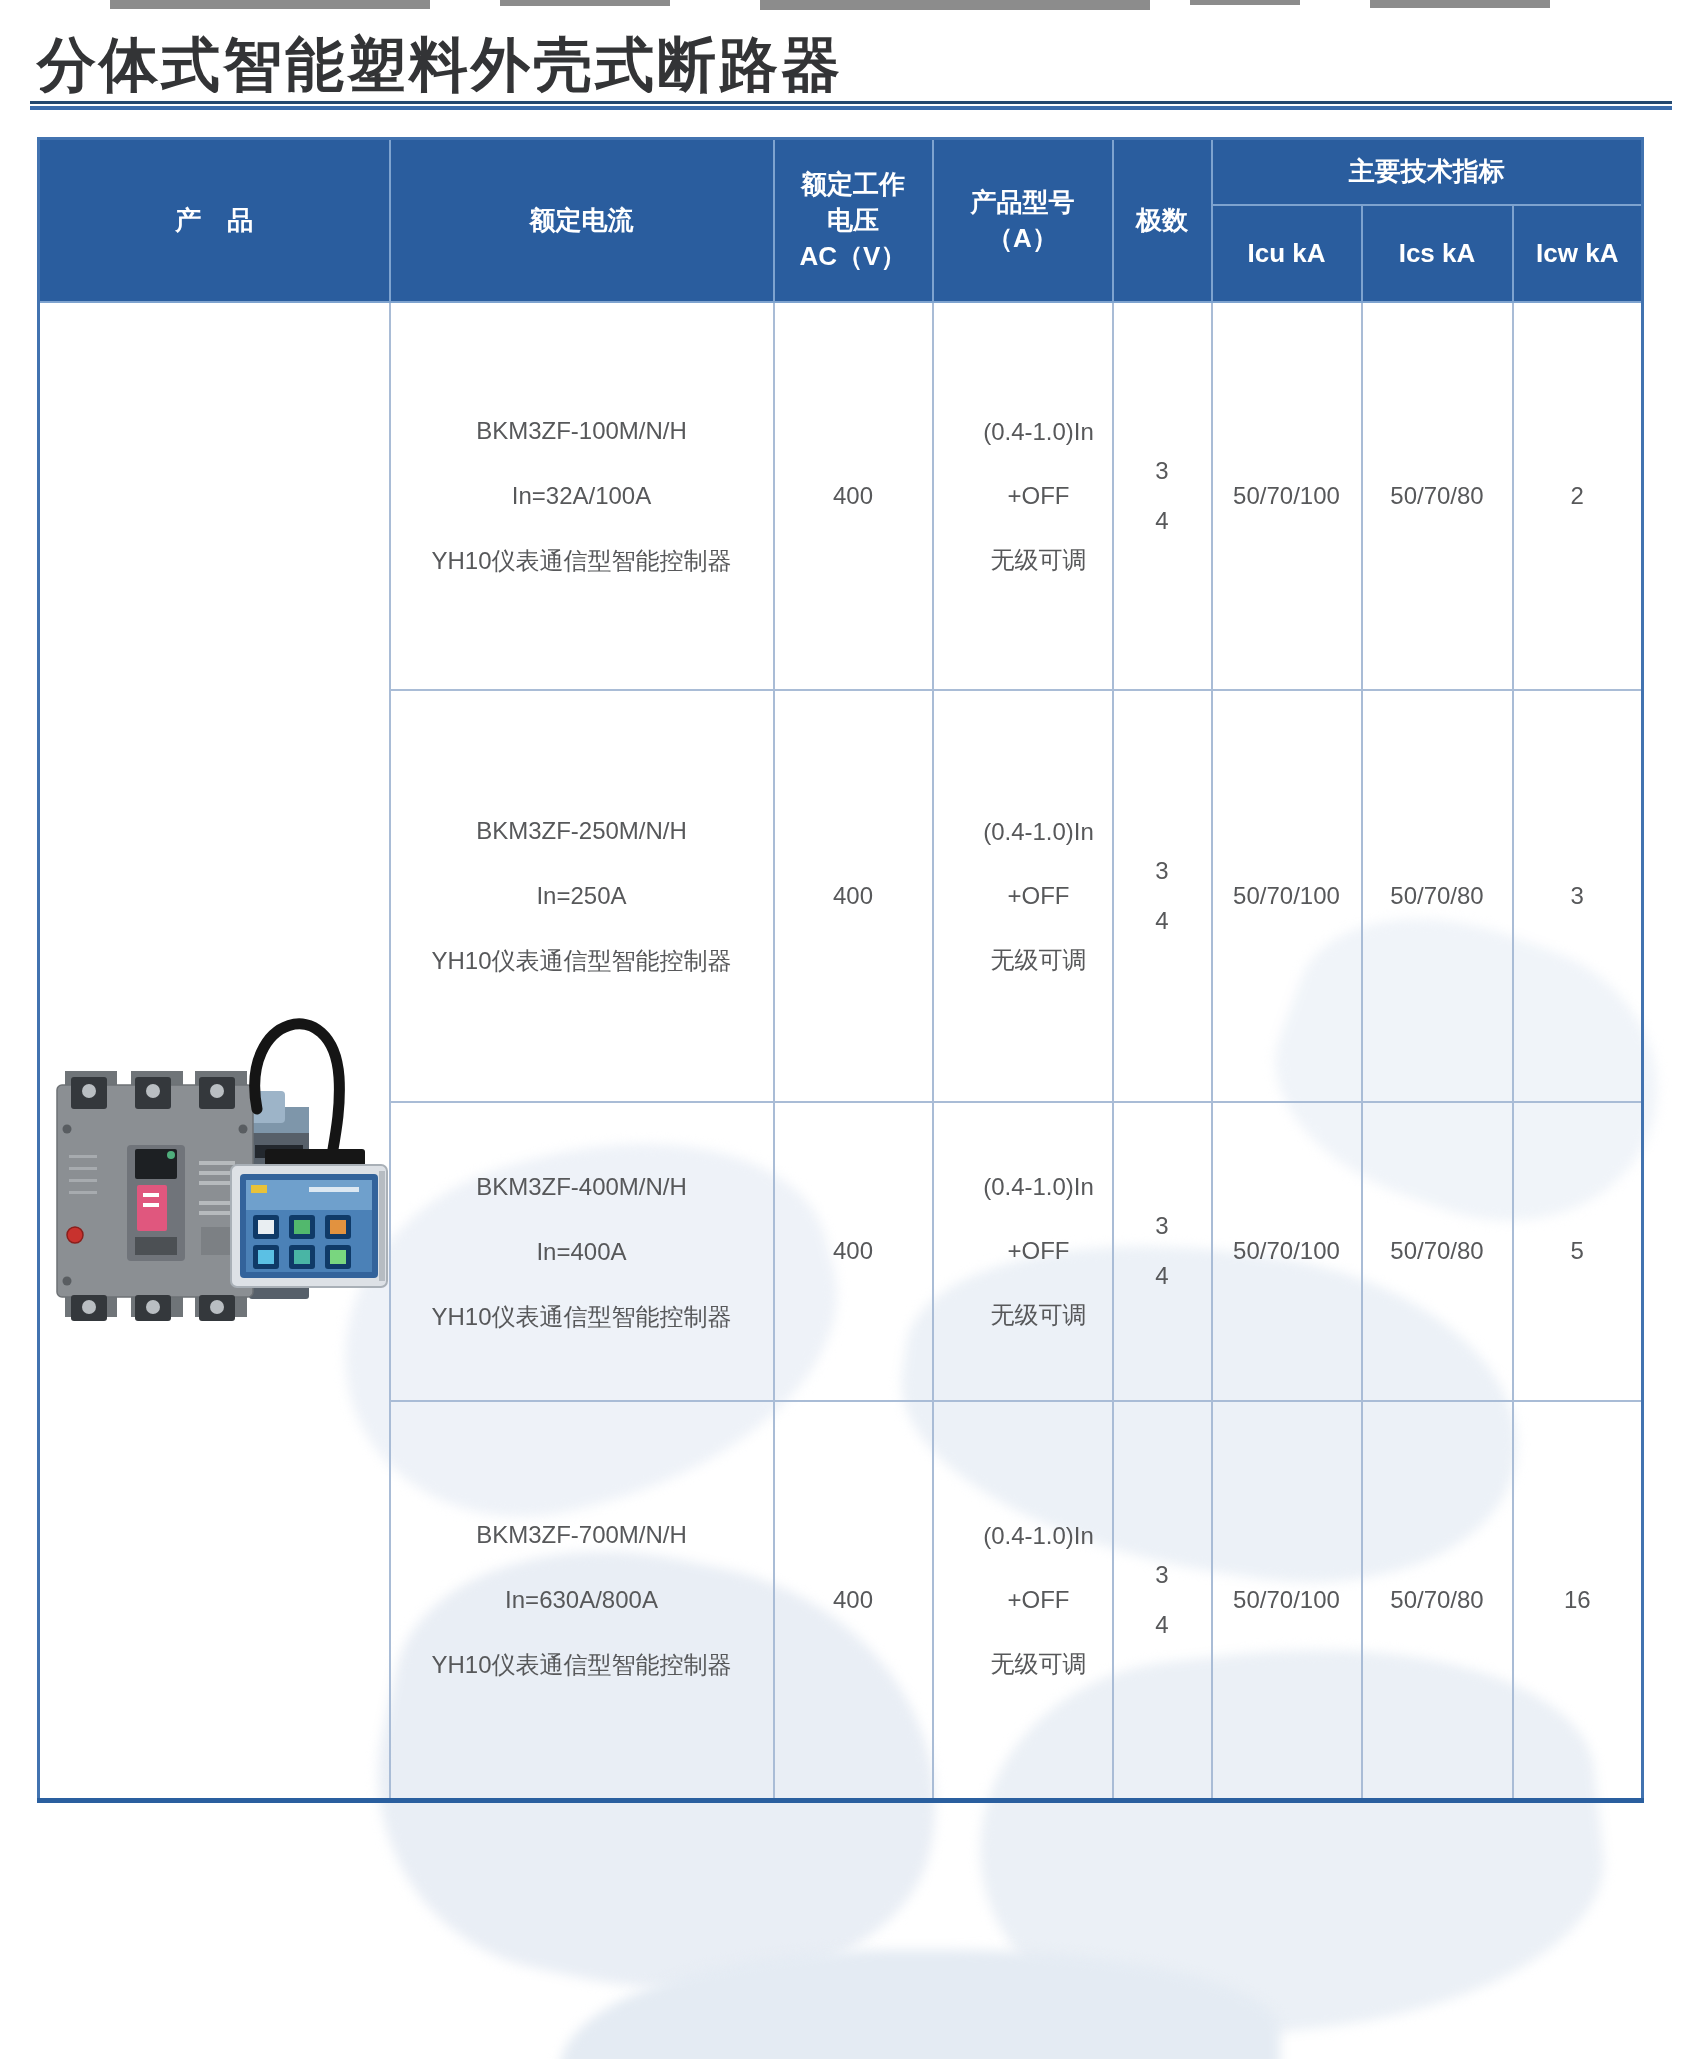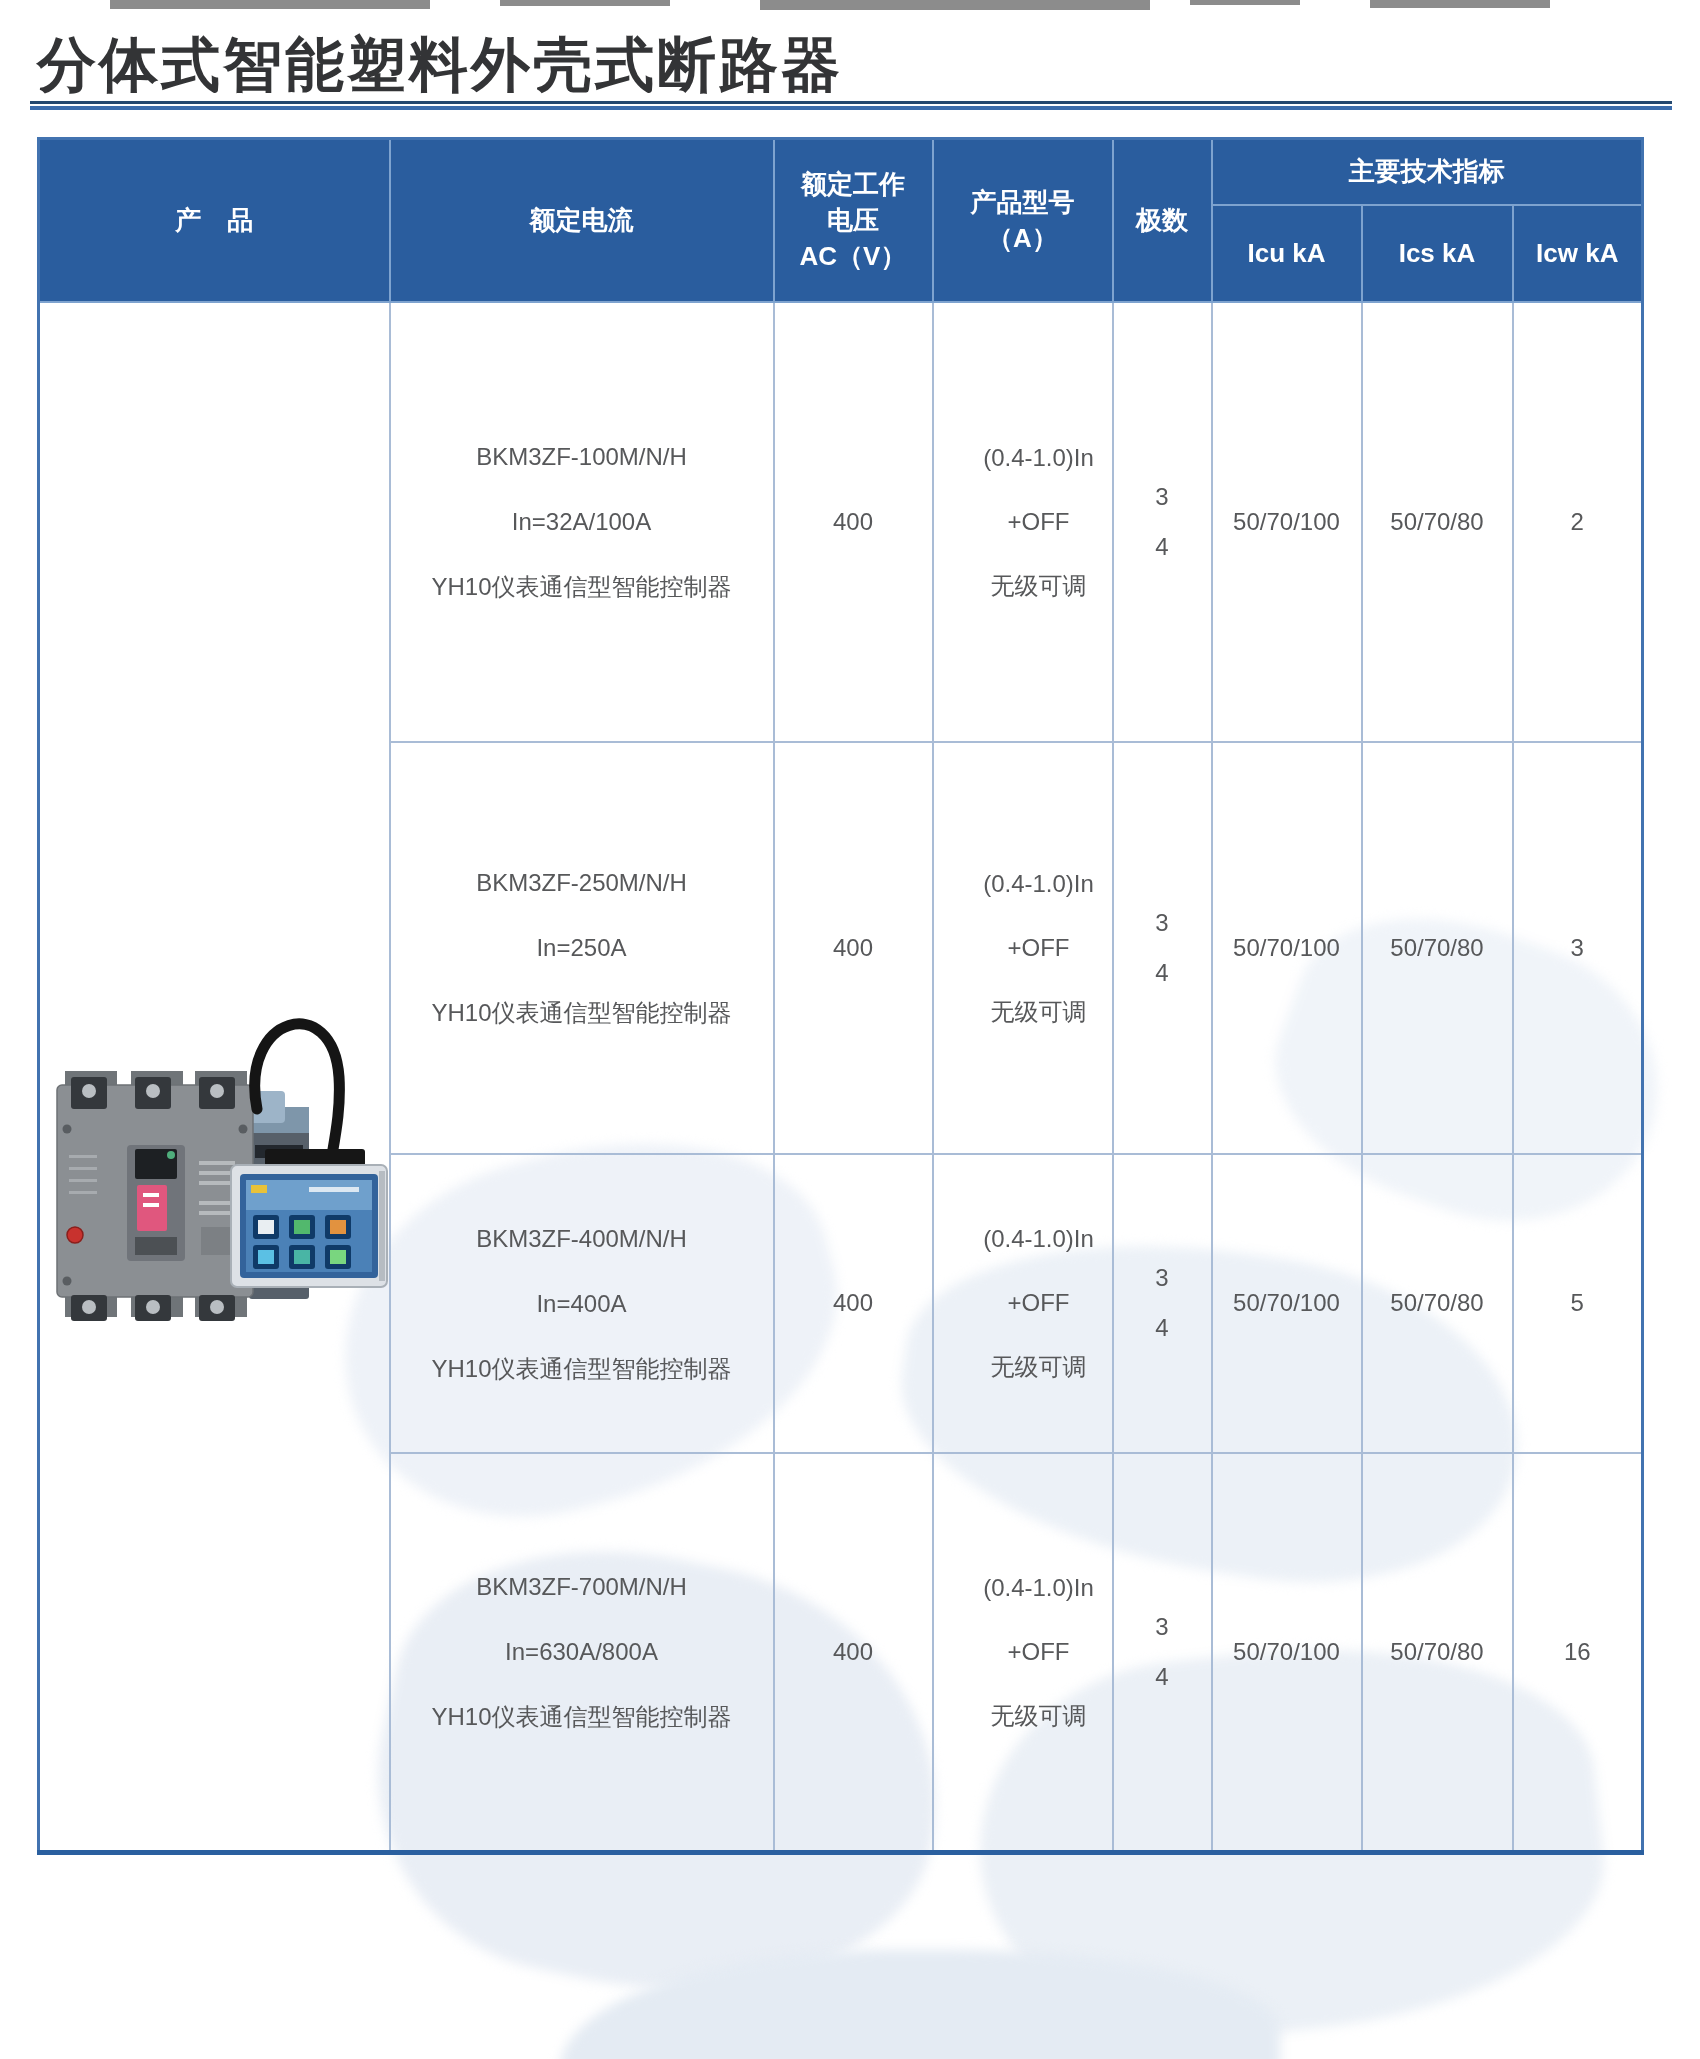--- a/index.html
+++ b/index.html
@@ -103,21 +103,21 @@
       </th>
       <th rowspan="2">极数</th>
       <th colspan="3">主要技术指标</th>
     </tr>
     <tr style="height:97px">
       <th>Icu kA</th>
       <th>Ics kA</th>
       <th>Icw kA</th>
     </tr>
 
-    <tr style="height:440px">
+    <tr style="height:388px">
       <td rowspan="4"></td>
       <td>
         <div class="ml">BKM3ZF-100M/N/H</div>
         <div class="ml">In=32A/100A</div>
         <div class="ml">YH10仪表通信型智能控制器</div>
       </td>
       <td>400</td>
       <td>
         <div class="cl">(0.4-1.0)In</div>
         <div class="cl">+OFF</div>

